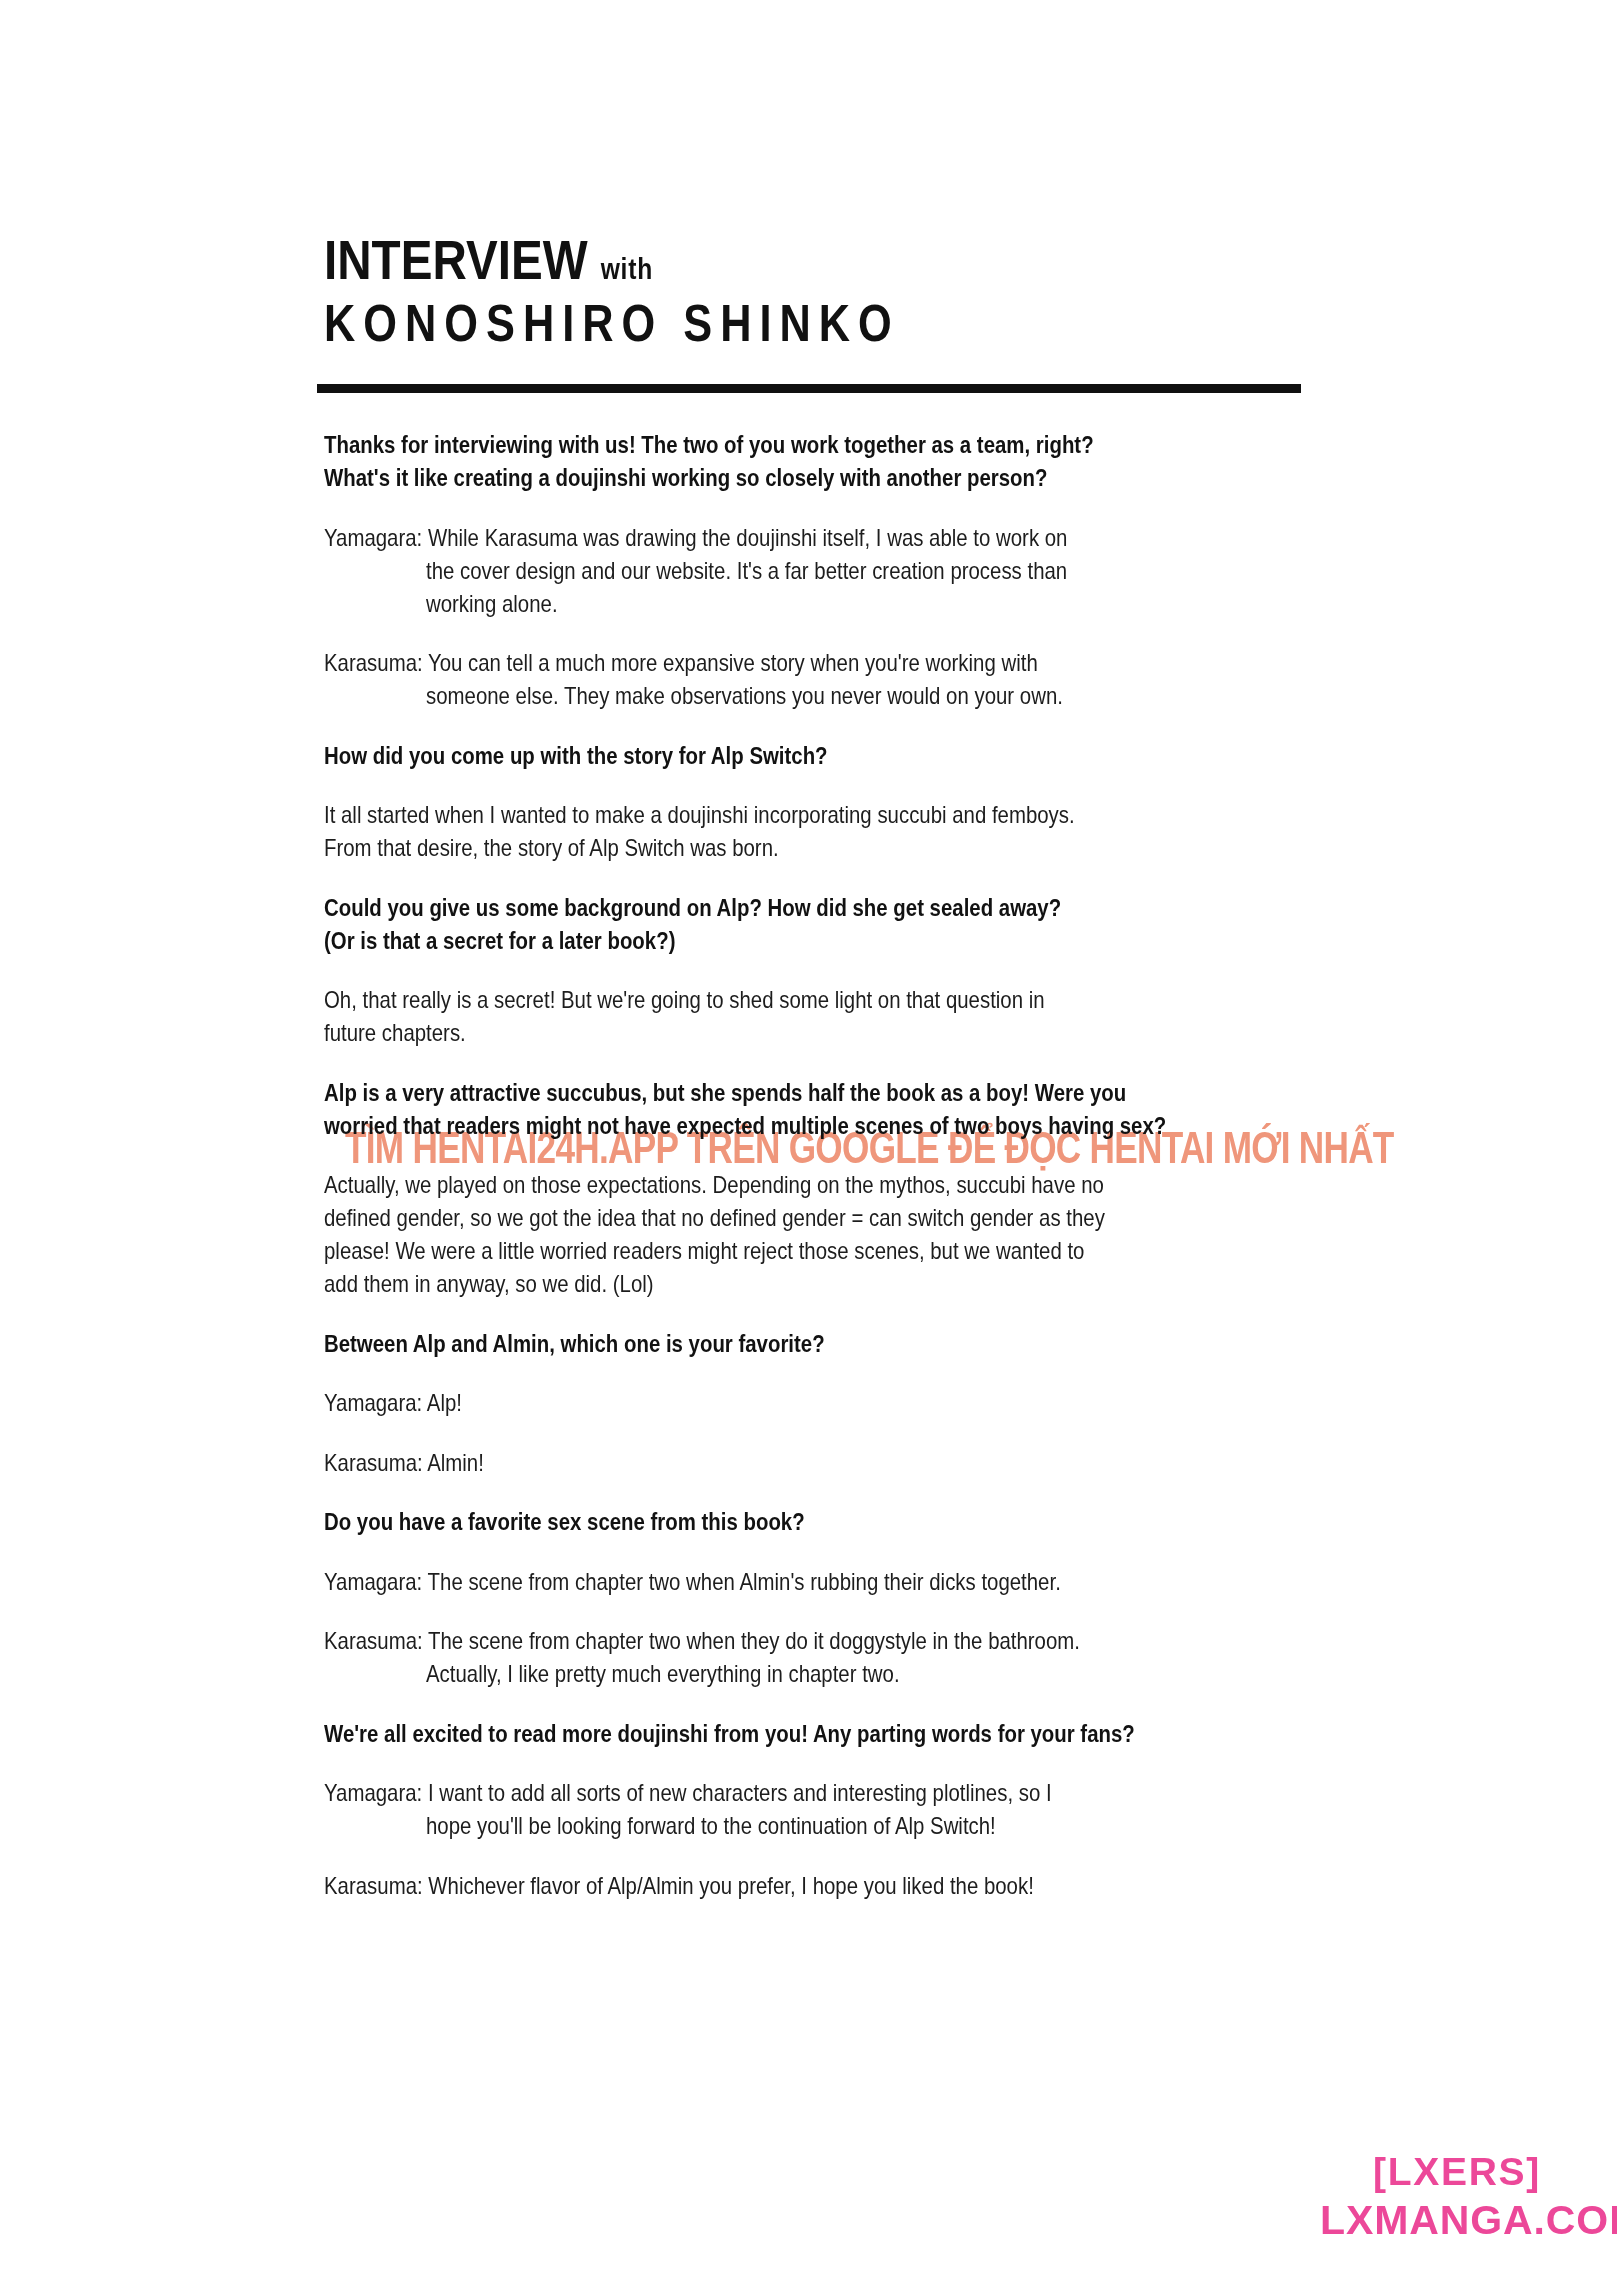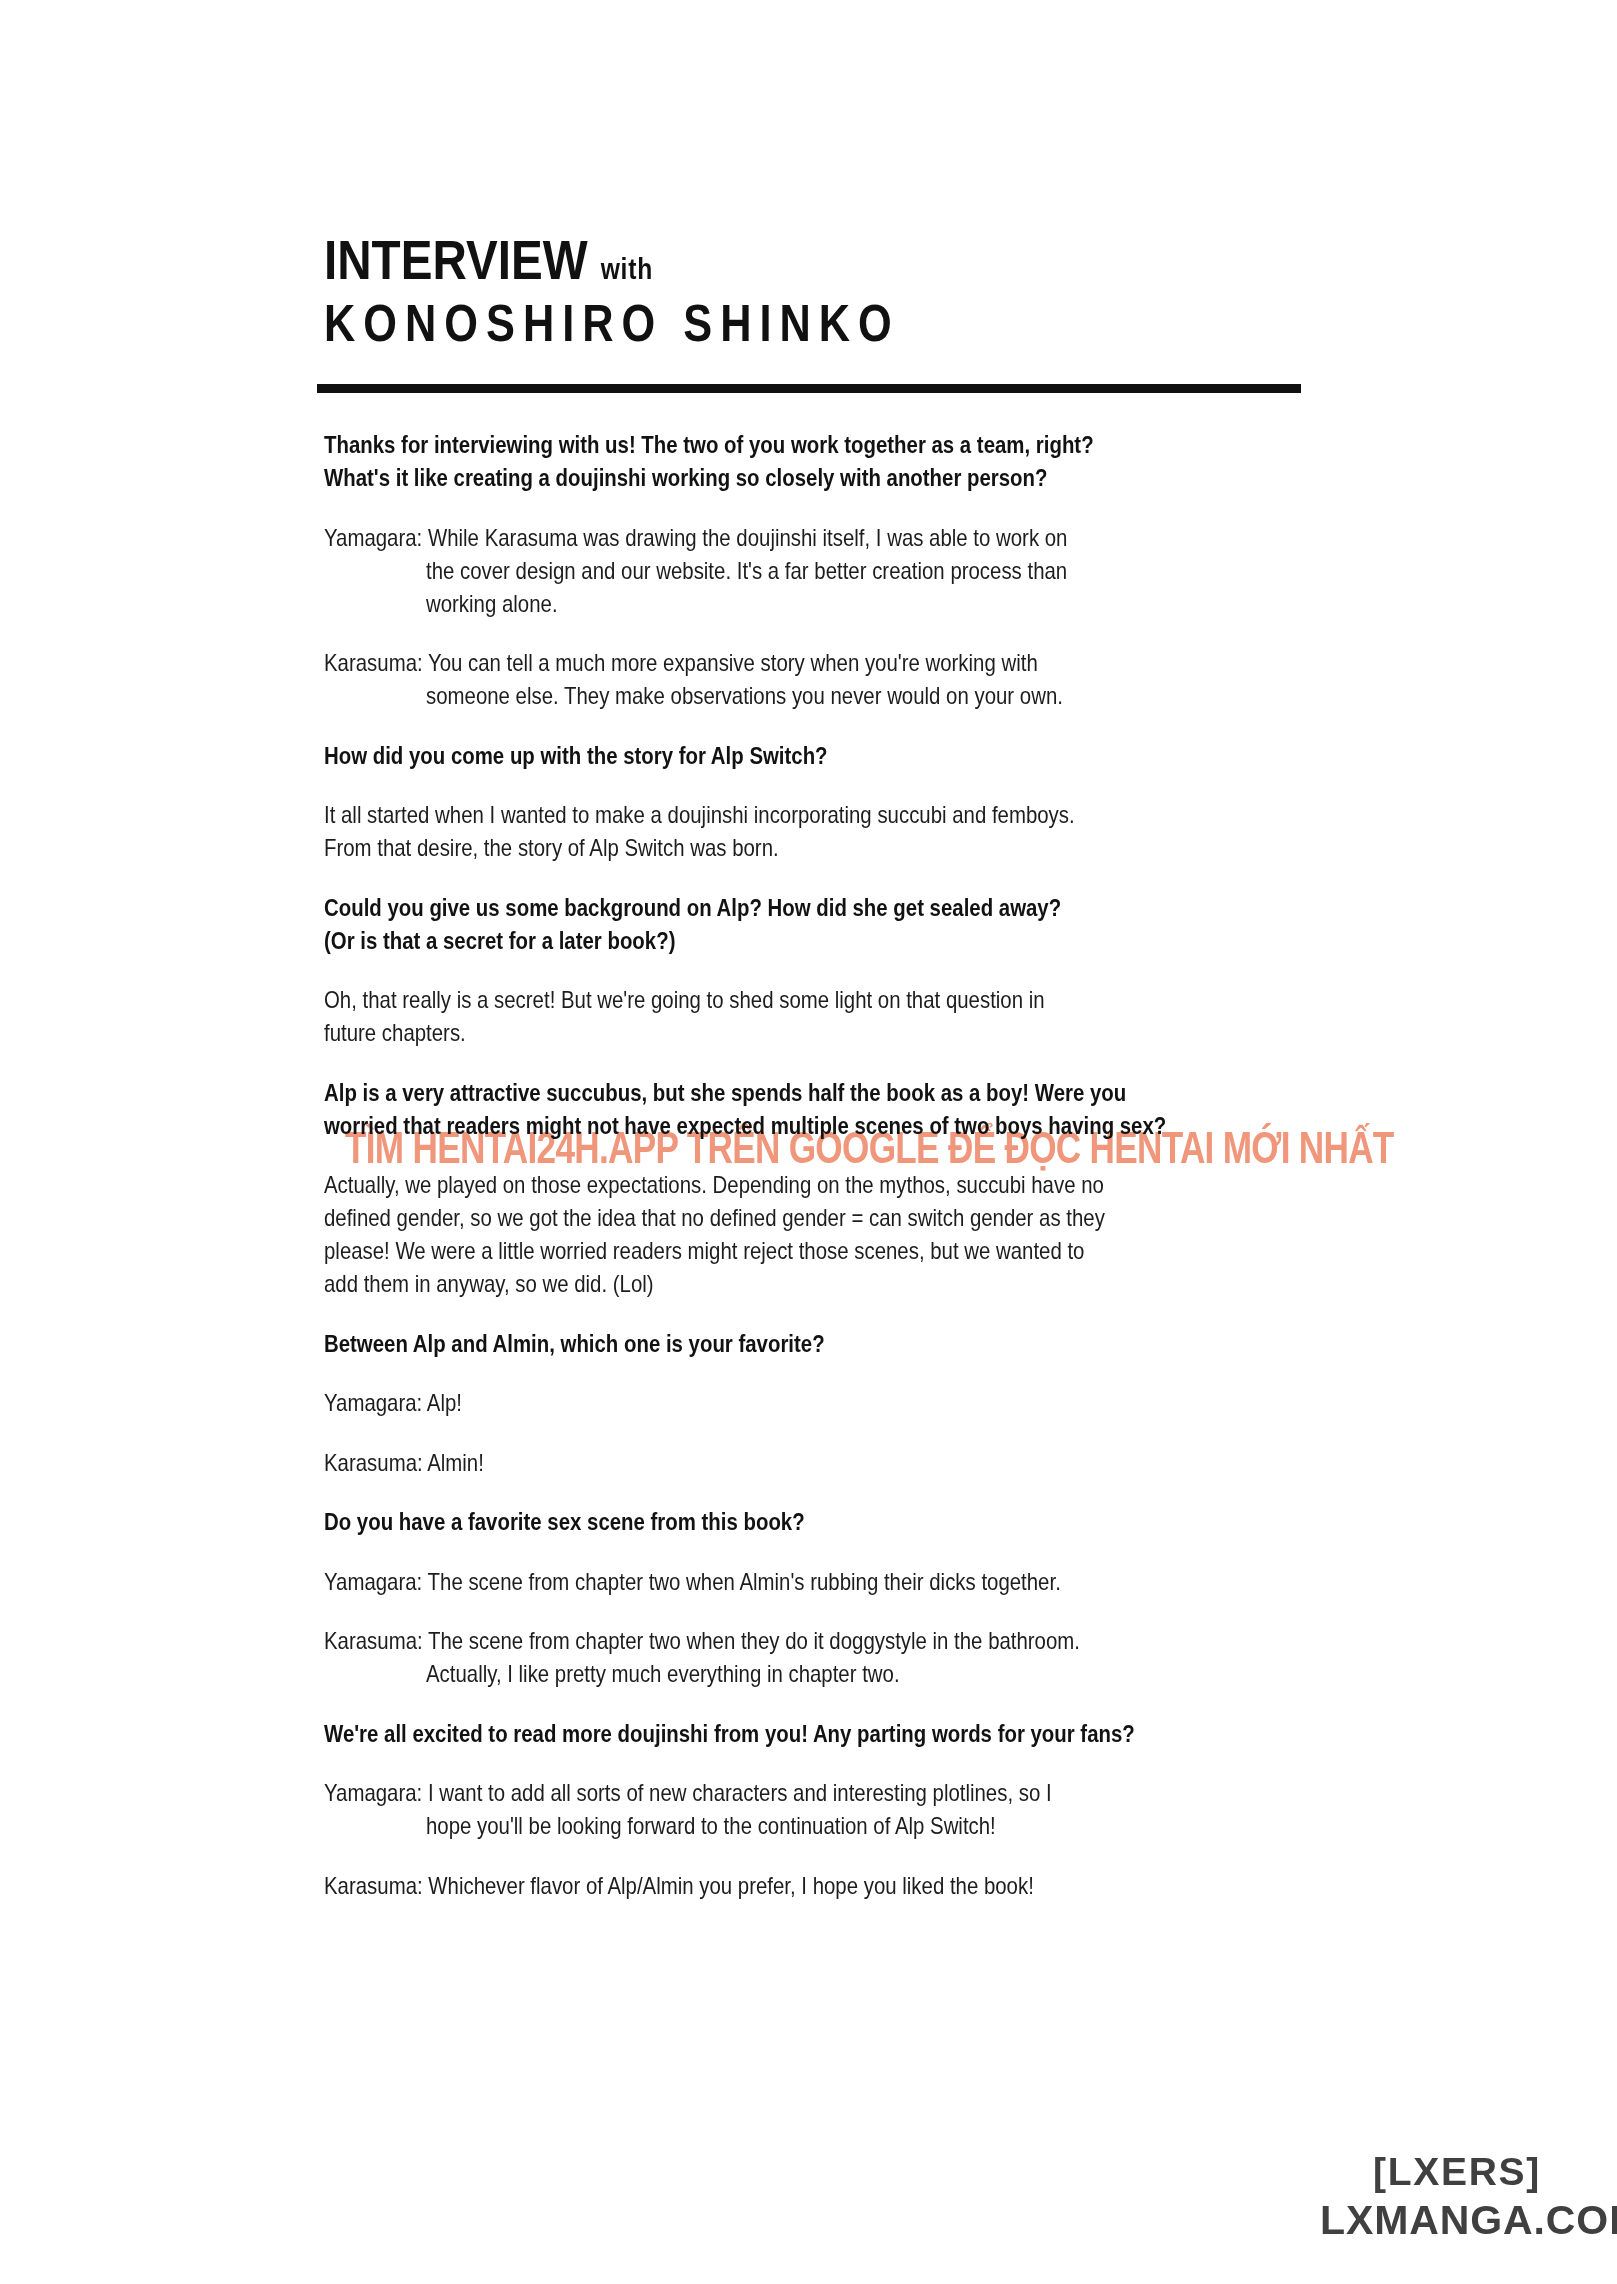--- a/index.html
+++ b/index.html
@@ -92,21 +92,21 @@
     transform-origin: 0 0;
     z-index: 1;
   }
 
   .footer {
     position: absolute;
     left: 1320px;
     top: 2148px;
     width: 274px;
     text-align: center;
-    color: #404040;
+    color: #ec4899;
     font-weight: bold;
     z-index: 2;
   }
   .footer-tag {
     font-size: 39px;
     line-height: 48px;
     letter-spacing: 1.7px;
   }
   .footer-site {
     font-size: 41px;

